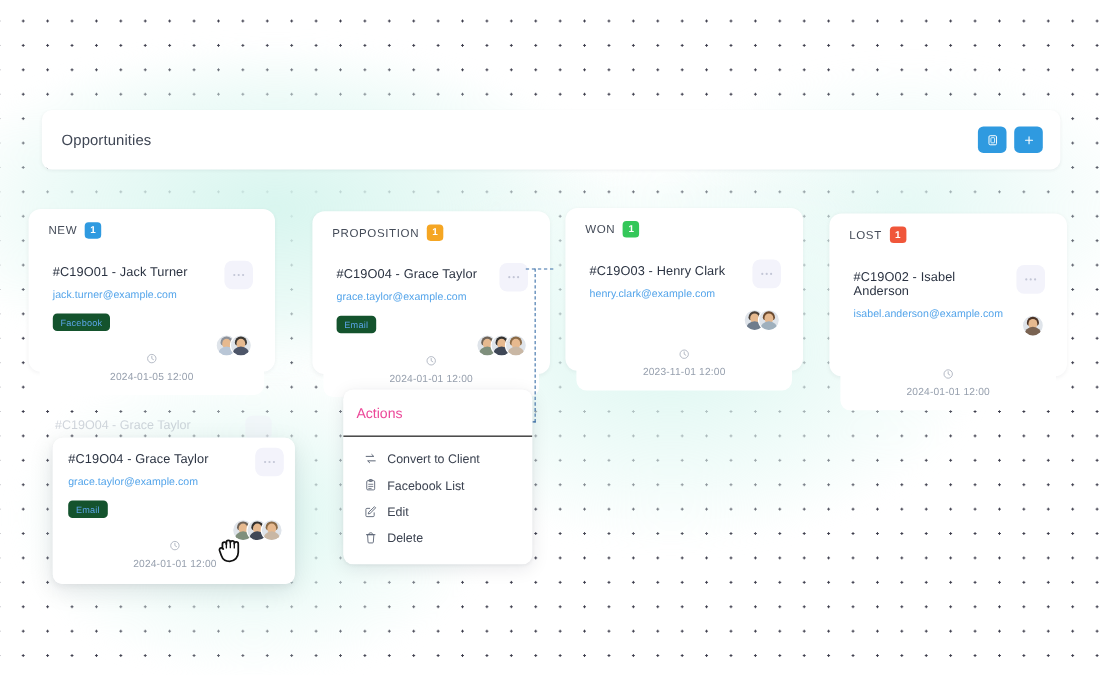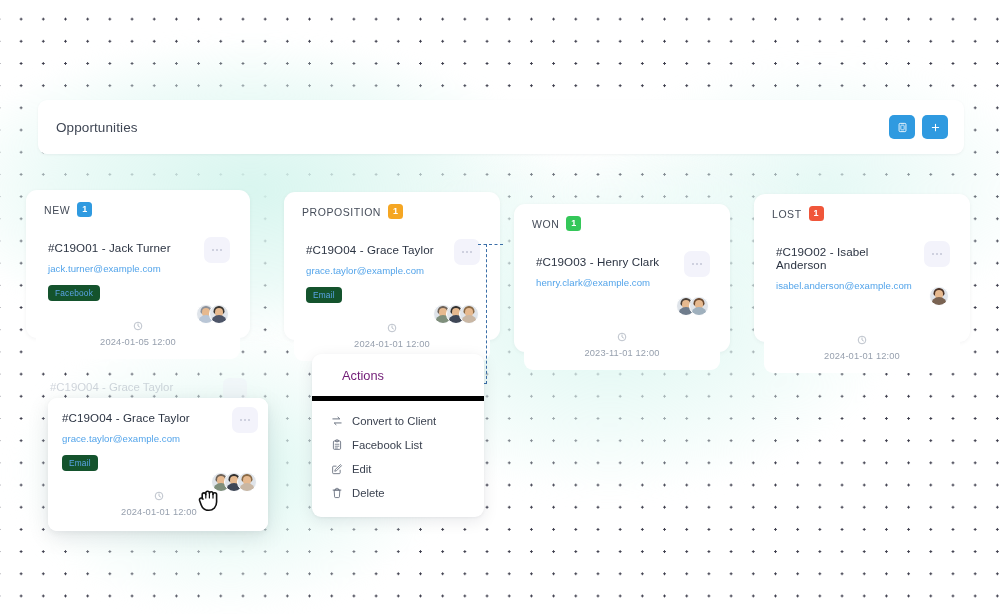--- a/index.html
+++ b/index.html
@@ -192,29 +192,29 @@
     position: absolute;
     left: 312px; top: 354px;
     width: 172px;
     background: #ffffff;
     border-radius: 9px;
     box-shadow: 0 4px 16px rgba(16,24,40,0.09), 0 1px 3px rgba(16,24,40,0.05);
     overflow: hidden;
     z-index: 6;
   }
   .actions-title {
-    padding: 14px 0 13px 30px;
+    padding: 14px 0 13px 12px;
     font-size: 12.8px;
-    color: #701a75;
-    border-bottom: 5px solid #000000;
+    color: #ec4899;
+    border-bottom: 1px solid #000000;
   }
   .actions-list { padding: 8px 0 12px 0; }
   .action-item {
     display: flex;
-    align-items: center;
+    align-items: flex-end;
     gap: 9px;
     padding: 5.5px 0 5.5px 18px;
     font-size: 11.3px;
     color: #3b4250;
     cursor: pointer;
   }
   .action-item .ai { width: 13px; height: 13px; display: flex; align-items: center; justify-content: center; color: #60697a; }
 
   
   .connector {
@@ -362,21 +362,21 @@
       <div class="card-date">
         <svg width="10" height="10" viewBox="0 0 16 16">
           <circle cx="8" cy="8" r="6.1" fill="none" stroke="#a5adba" stroke-width="1.2"></circle>
           <path d="M8 4.6V8l2.4 1.5" stroke="#a5adba" stroke-width="1.2" fill="none" stroke-linecap="round"></path>
         </svg>
         <span>2024-01-01 12:00</span>
       </div>
     </div>
   </div>
 
-  <div class="column" style="left:514px; top:204px; width:216px; height:148px;">
+  <div class="column" style="left:514px; top:189px; width:216px; height:148px;">
     <div class="col-head">
       <span class="col-name">WON</span>
       <span class="col-count" style="background:#34c759">1</span>
     </div>
     <div class="card">
       <div class="card-title">#C19O03 - Henry Clark</div>
       <button class="card-menu-btn">
         <i></i>
           <i></i>
           <i></i>

